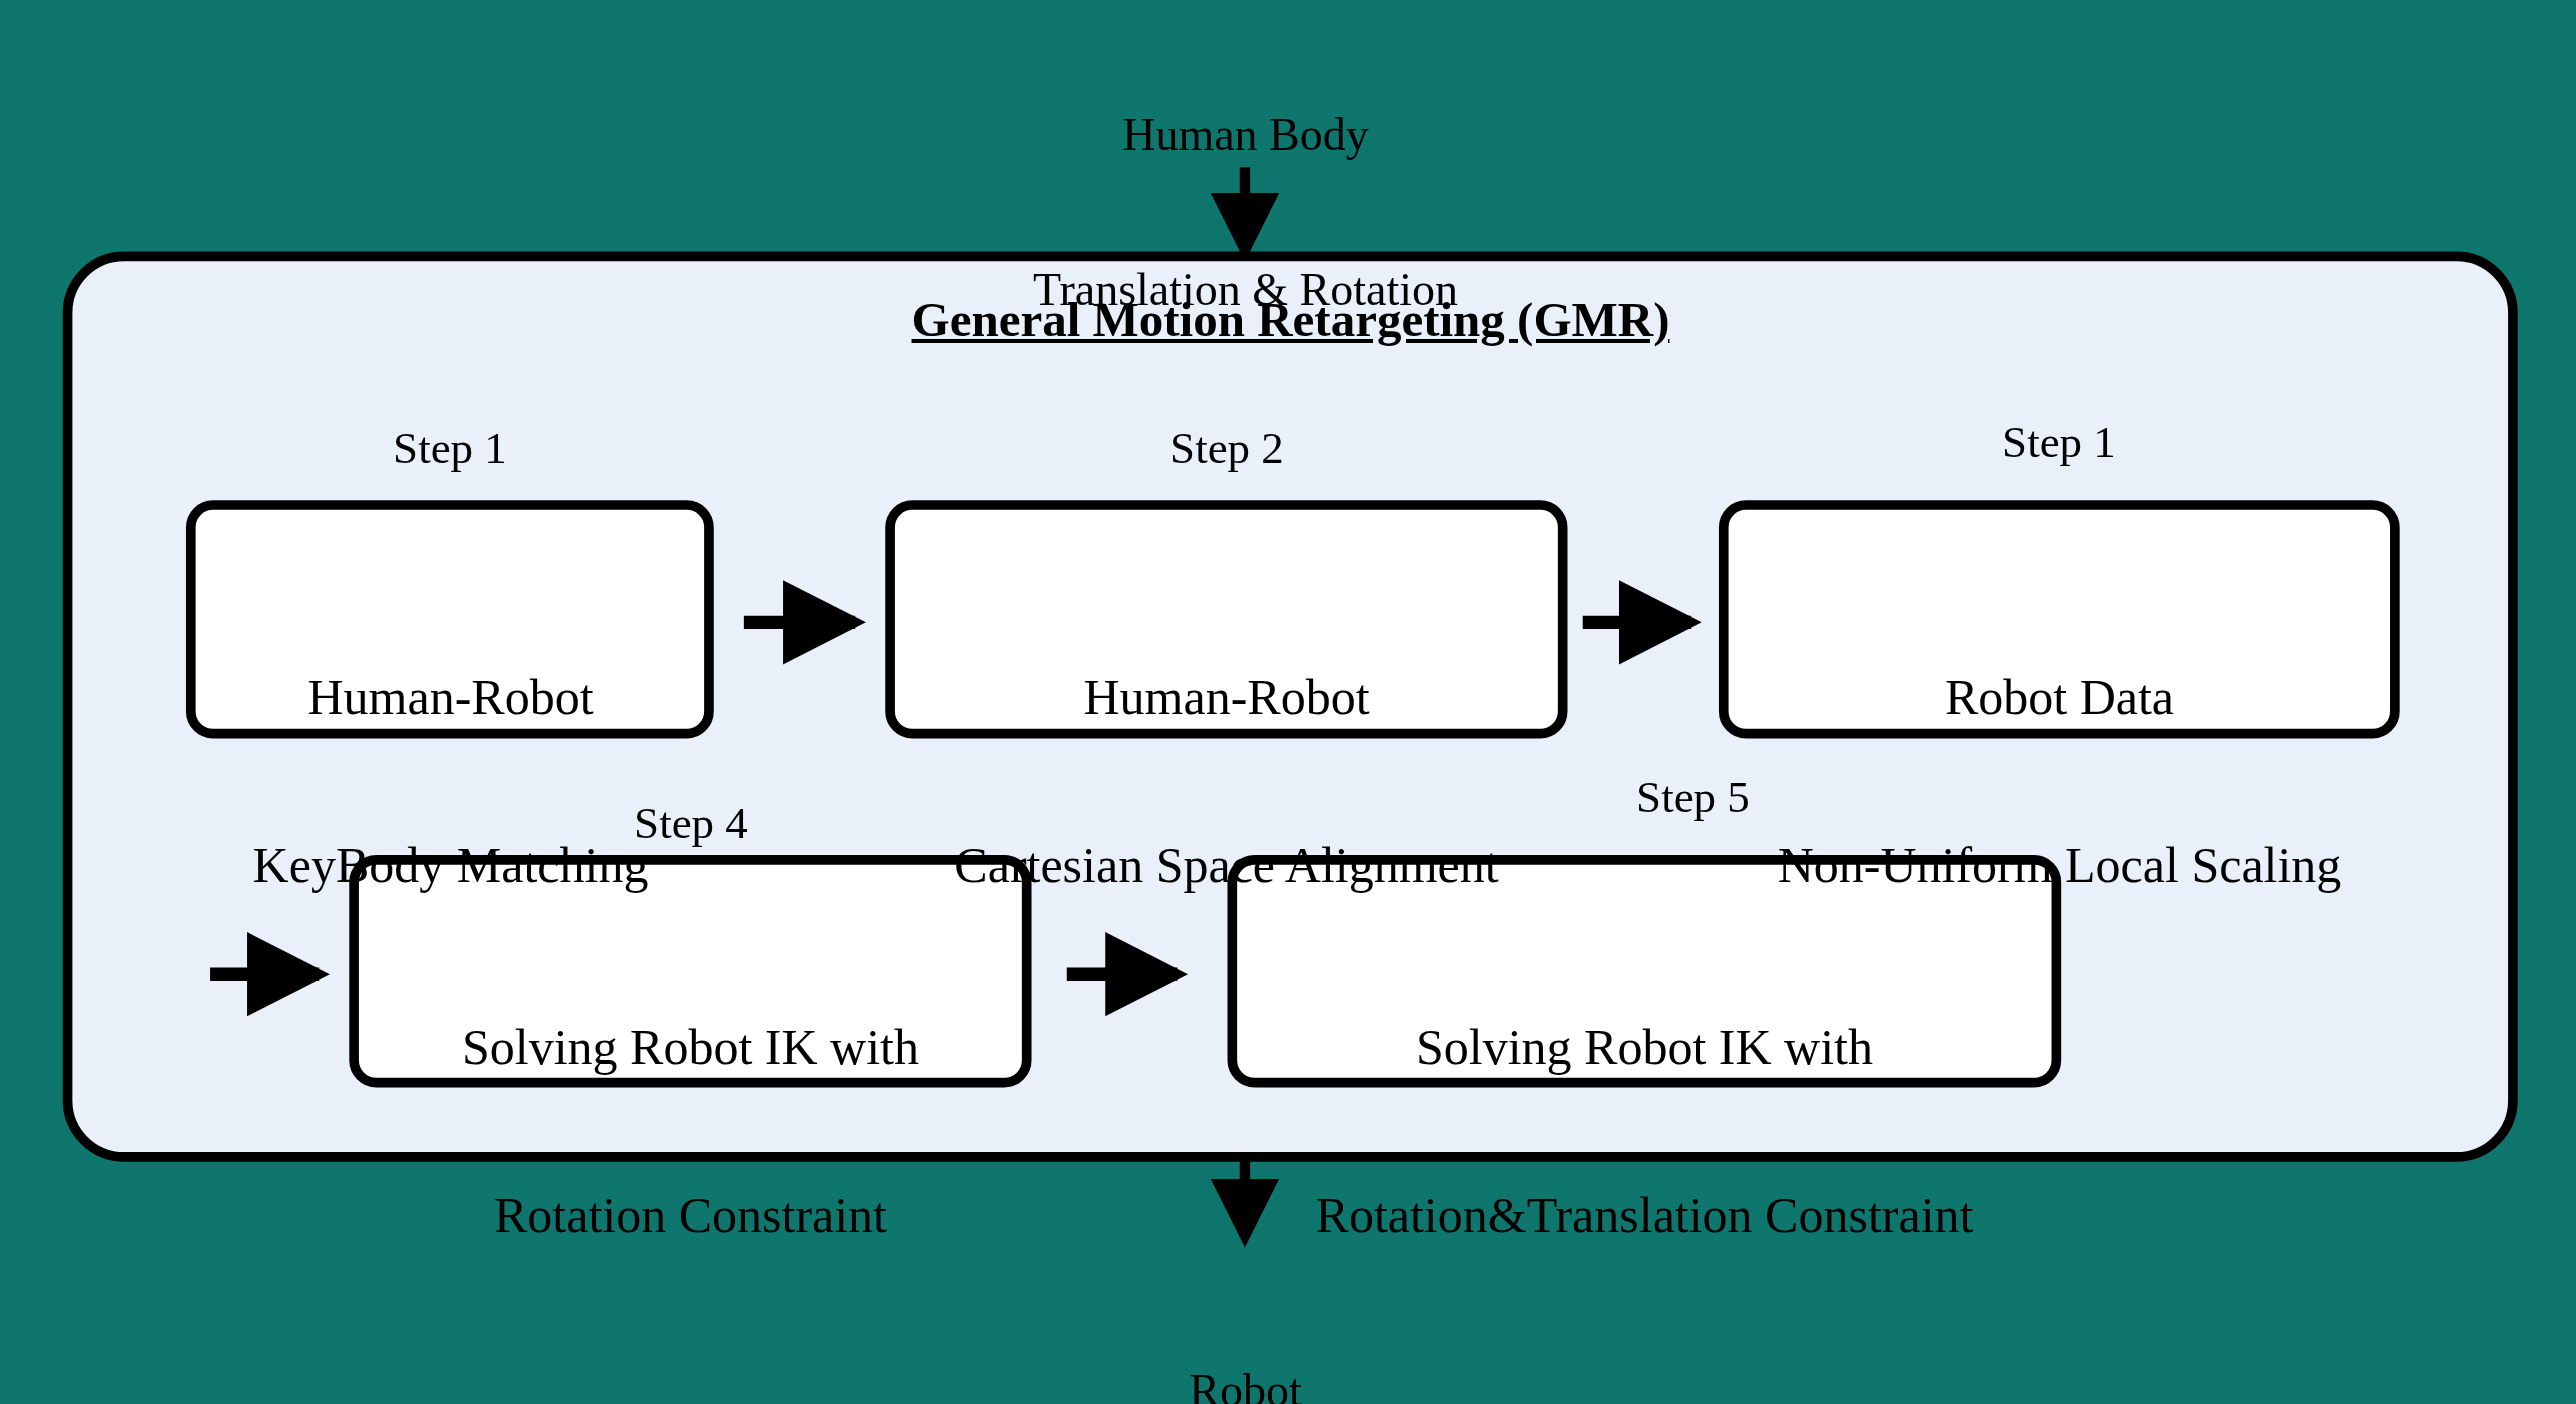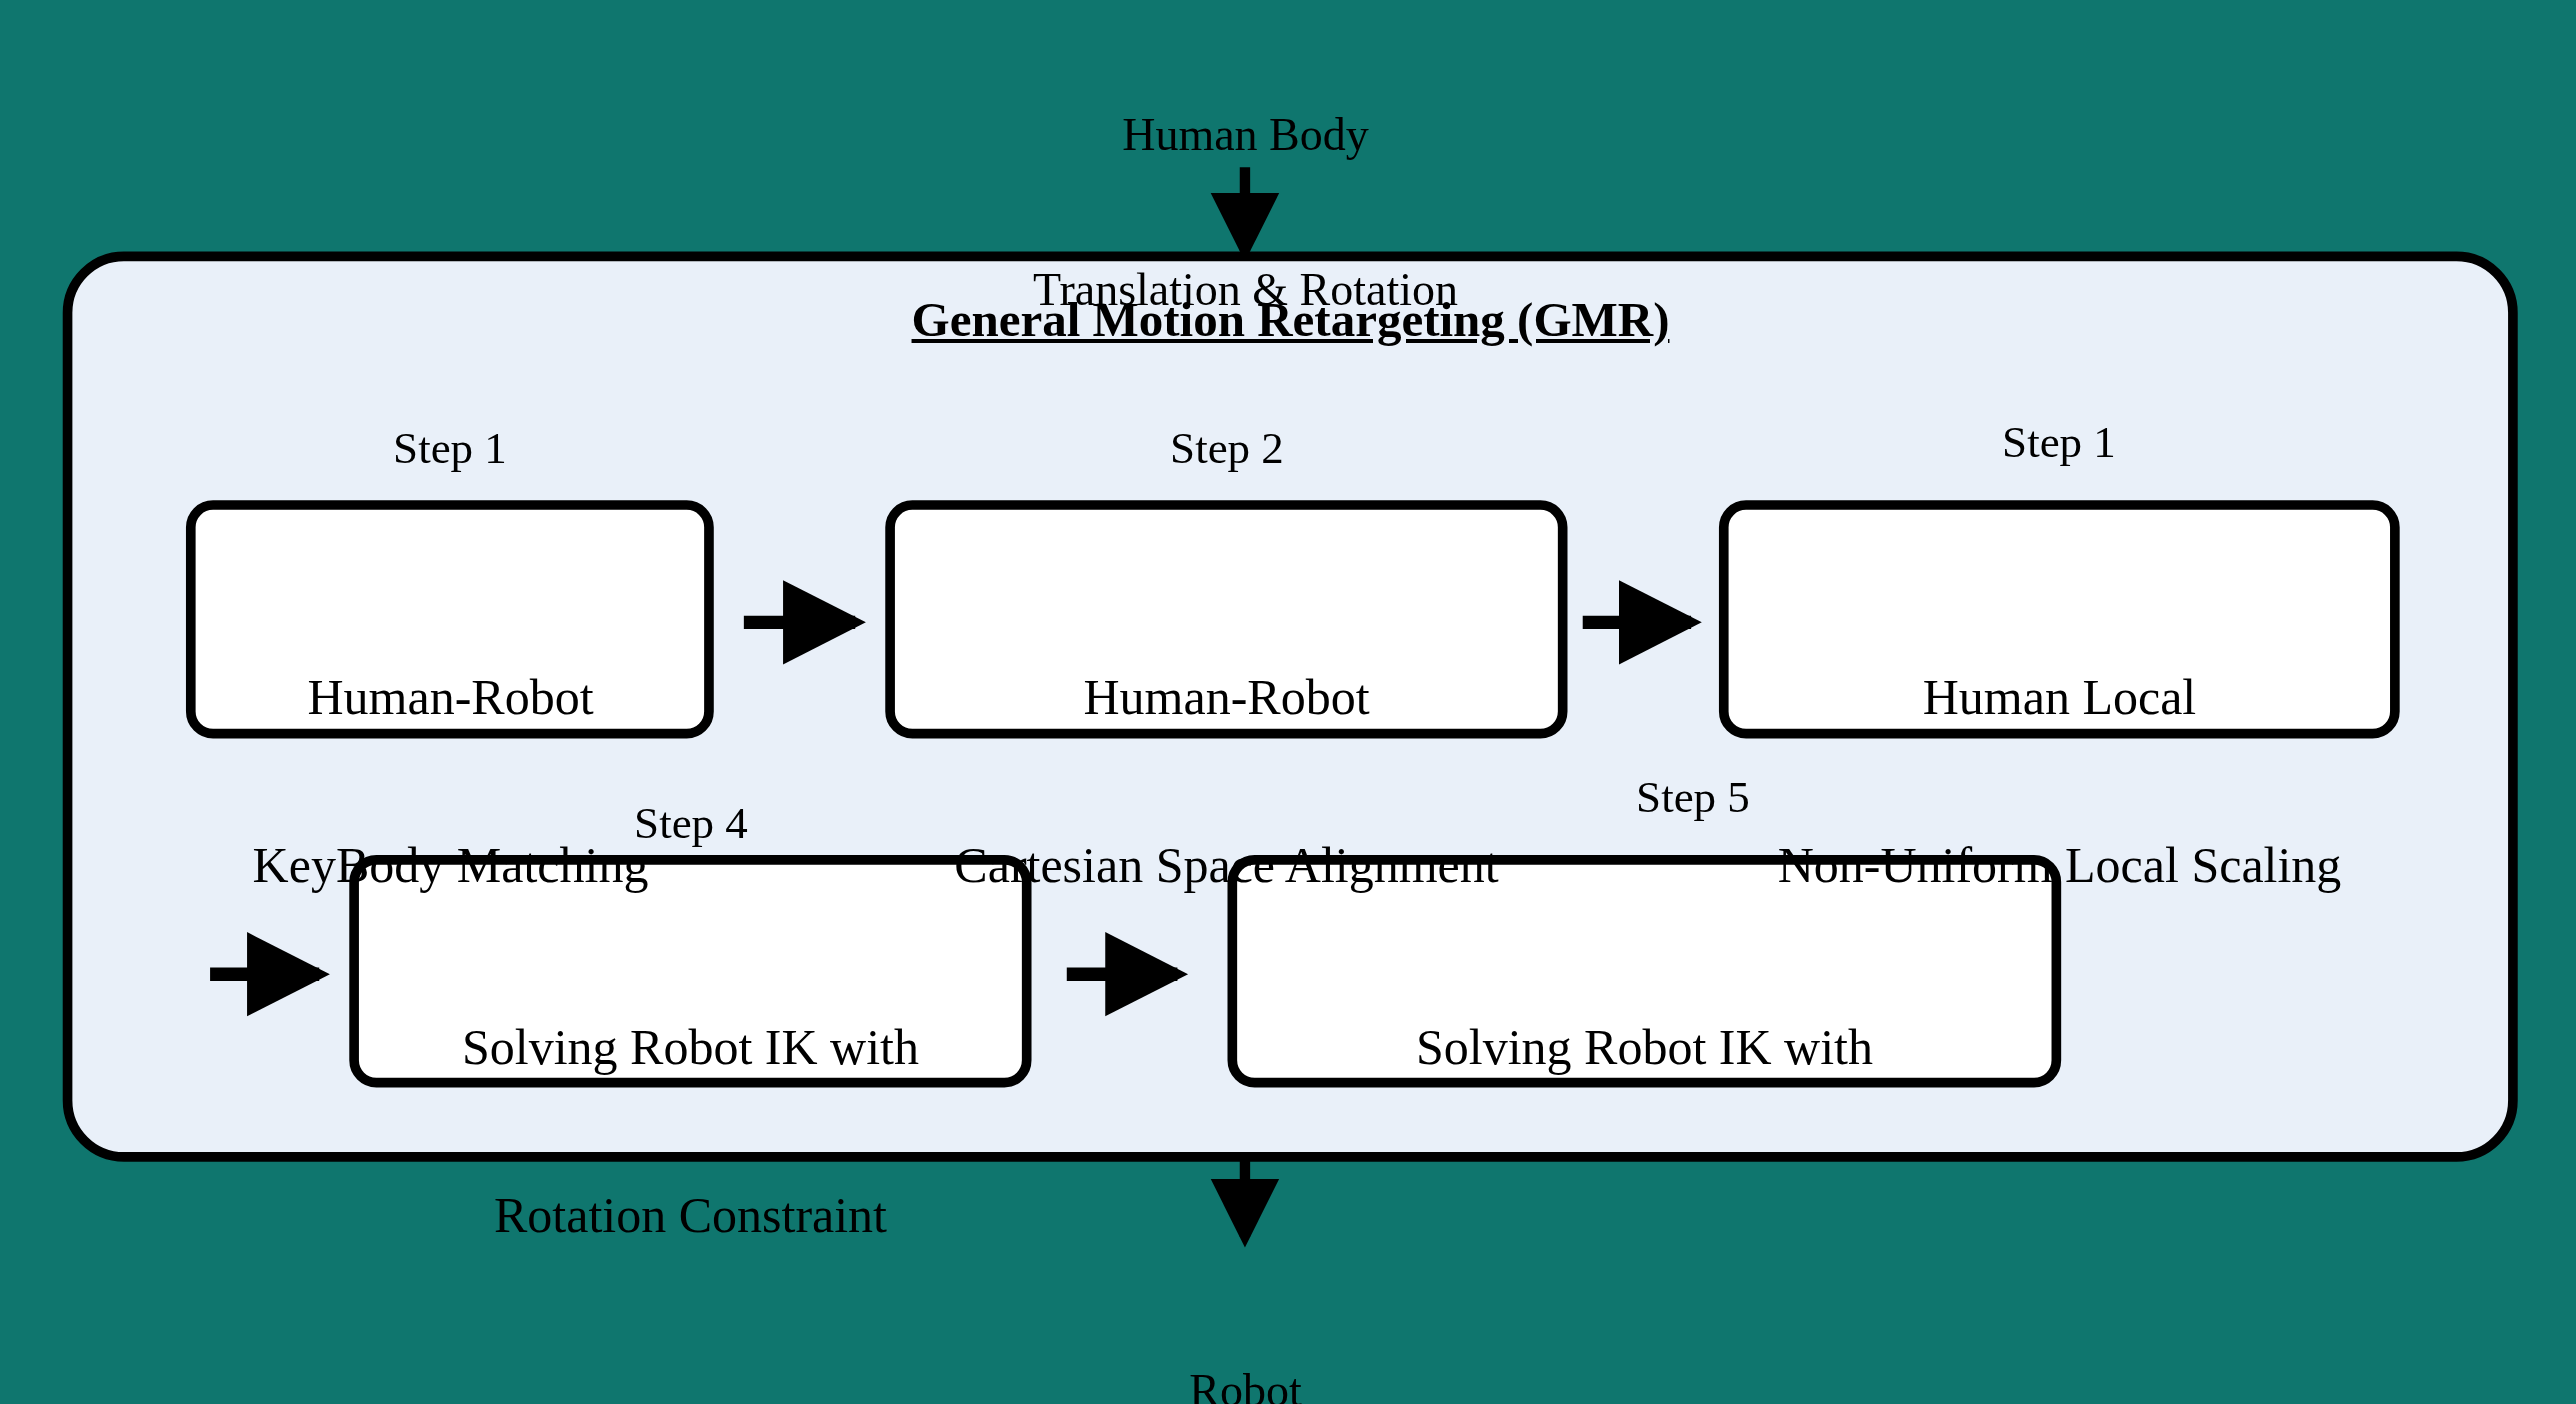--- a/index.html
+++ b/index.html
@@ -104,31 +104,32 @@
     <div>Human-Robot</div>
     <div>KeyBody Matching</div>
   </div>
 
   <div class="txt box-label" style="left:818px; top:557px;">
     <div>Human-Robot</div>
     <div>Cartesian Space Alignment</div>
   </div>
 
   <div class="txt box-label" style="left:1651px; top:557px;">
-    <div>Human Local</div>
+    <div>Robot Data</div>
     <div>Non-Uniform Local Scaling</div>
   </div>
 
   <div class="txt box-label" style="left:282px; top:907px;">
     <div>Solving Robot IK with</div>
     <div>Rotation Constraint</div>
   </div>
 
   <div class="txt box-label" style="left:1236px; top:907px; width:817px;">
     <div>Solving Robot IK with</div>
+    <div>Rotation&amp;Translation Constraint</div>
   </div>
 
   <div class="txt io-label" style="left:800px; top:1262px;">
     <div>Robot</div>
     
   </div>
 
 </div>
 
 

